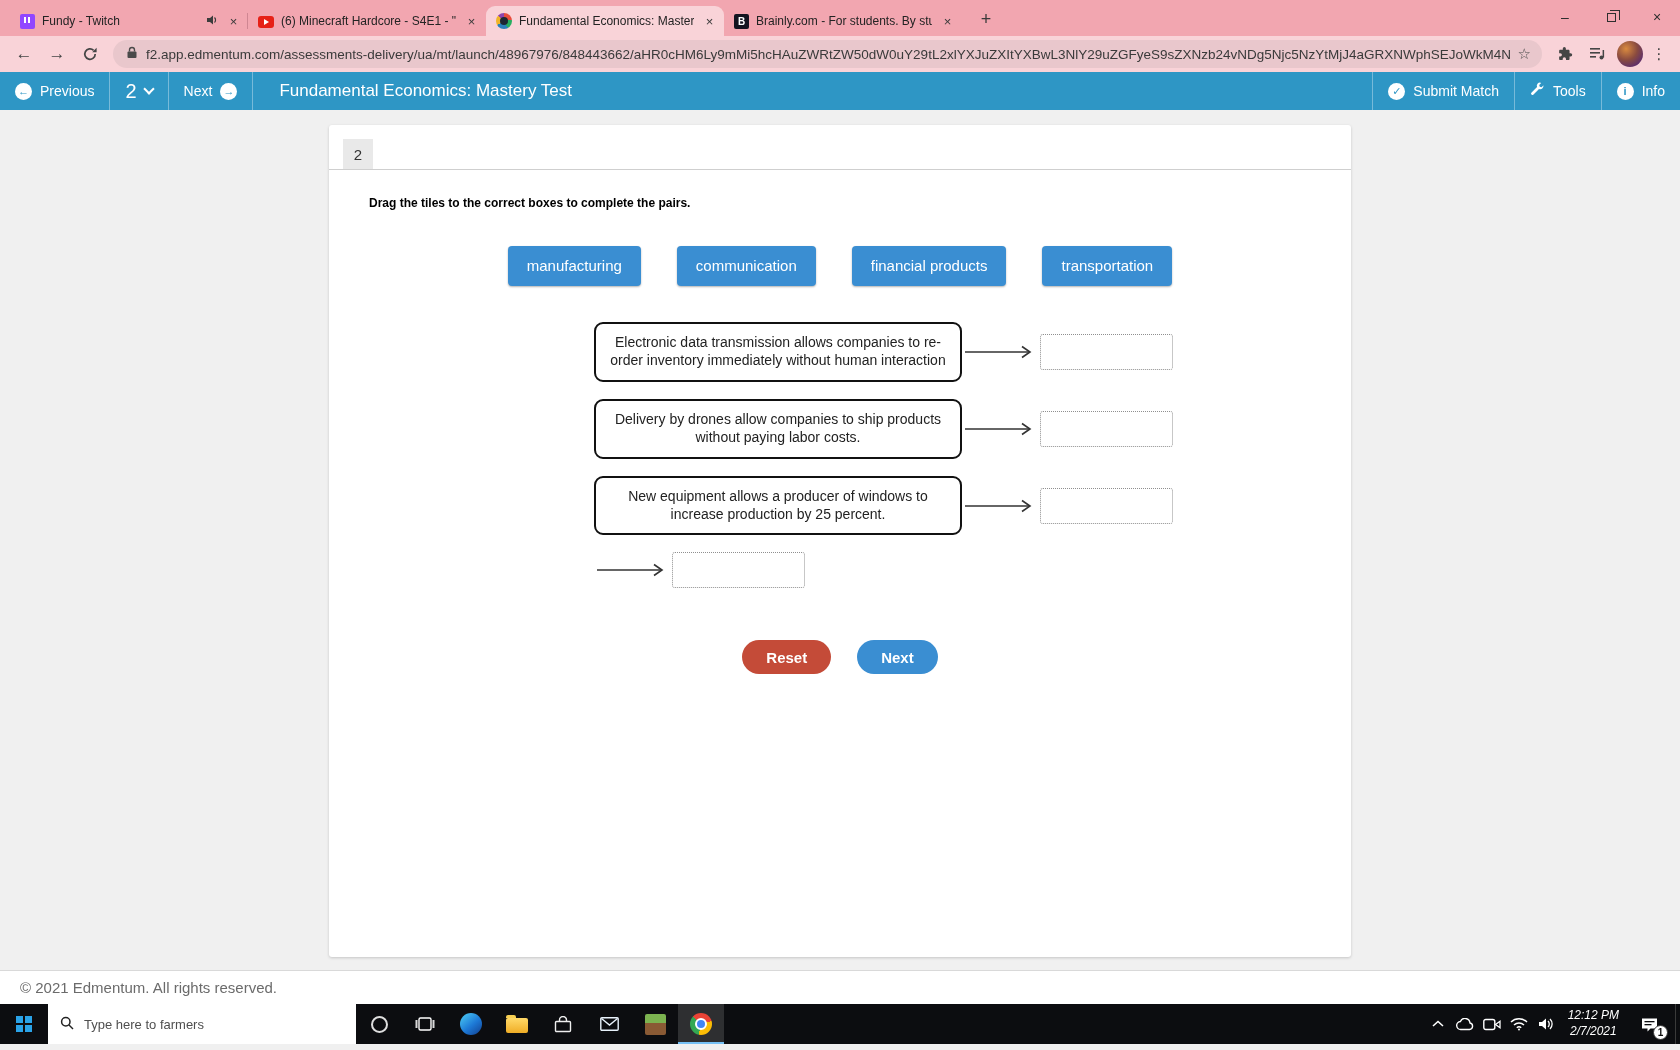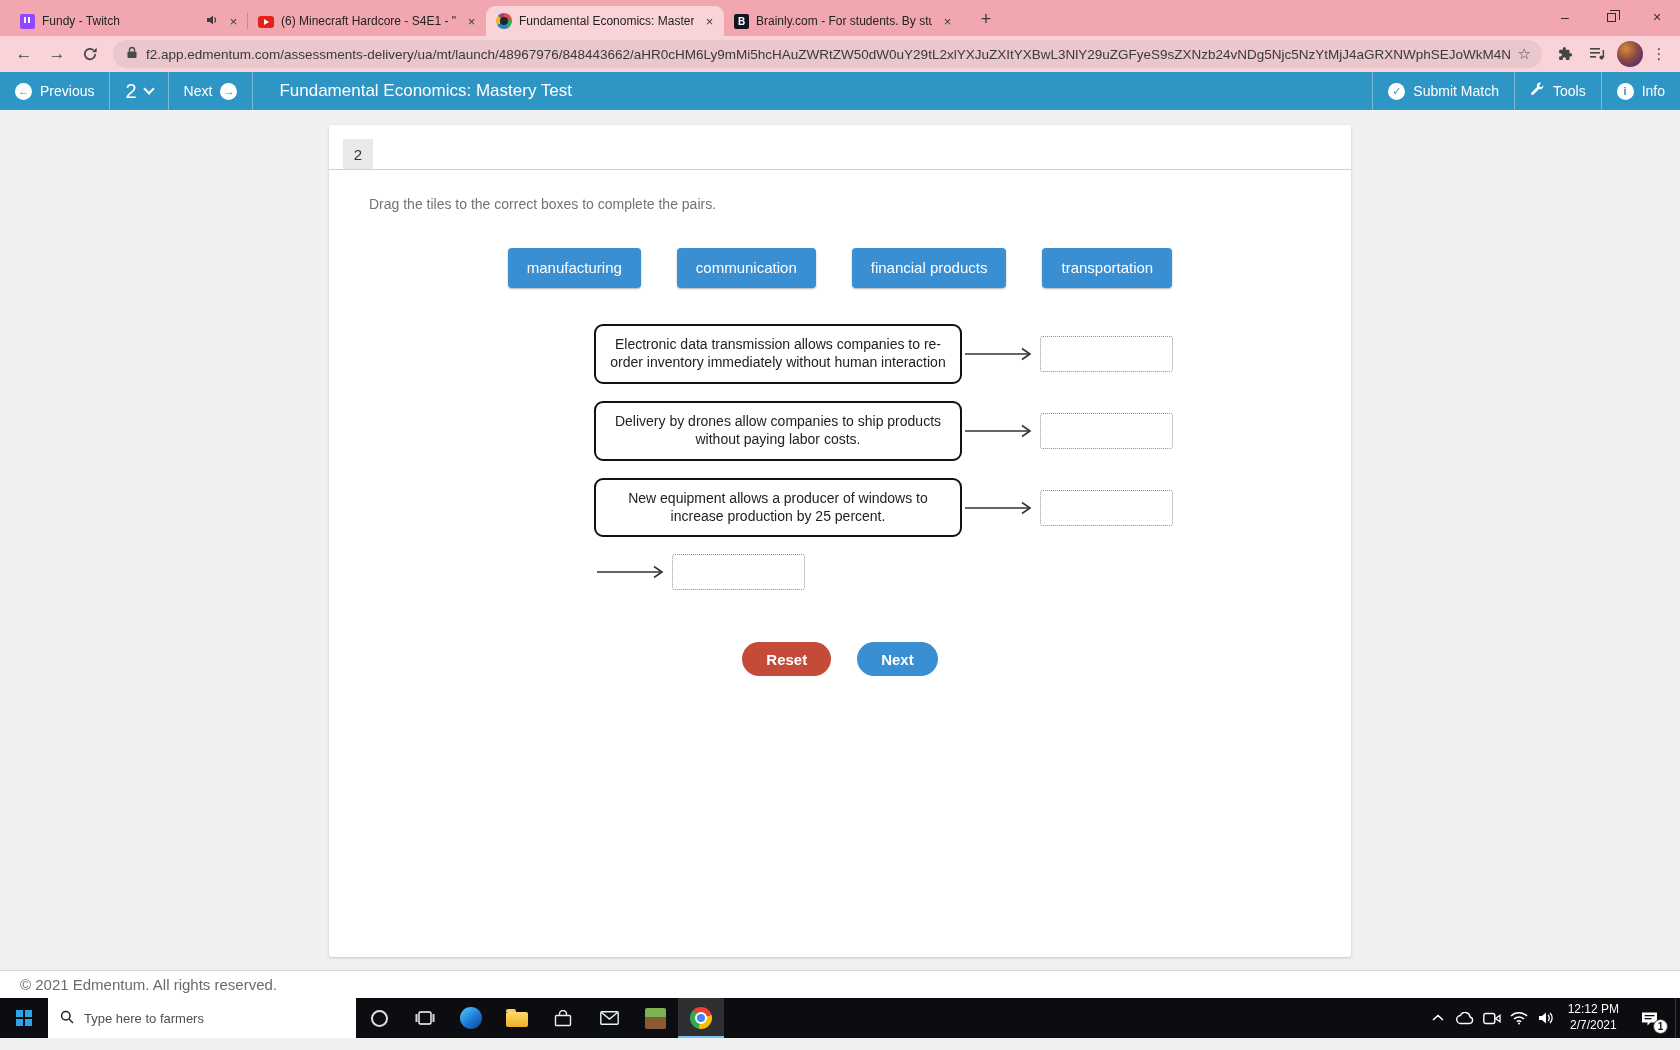--- a/index.html
+++ b/index.html
@@ -48,55 +48,55 @@
   .circ { width:17px; height:17px; border-radius:50%; background:#fff; color:var(--accent,#2e96c5); display:flex; align-items:center; justify-content:center; font-size:11px; font-weight:bold; flex:0 0 auto; }
   .tb-qnum { font-size:20px; }
   .chev { width:8px; height:8px; border-right:2px solid #fff; border-bottom:2px solid #fff; transform:rotate(45deg); margin-top:-5px; }
   .tb-title { display:flex; align-items:center; padding-left:26px; font-size:17px; flex:1; }
 
   
   .content { height:860px; background:#f0f0f0; overflow:hidden; }
   .card { width:1022px; height:832px; margin:15px auto 0; background:#fff; border-radius:3px; box-shadow:0 1px 3px rgba(0,0,0,.18); }
   .card-head { padding:14px 14px 0; border-bottom:1px solid #cfcfcf; }
   .qnum-box { width:30px; height:30px; background:#e9e9e9; display:flex; align-items:center; justify-content:center; font-size:15px; color:#333; }
-  .instr { padding:0 40px; font-size:14px; color:#737373; }
+  .instr { padding:0 40px; font-size:12px; color:#000000;font-weight:bold; }
   .instr-1 { margin-top:26px; }
   .instr-2 { margin-top:21px; }
   .tiles { display:flex; justify-content:center; gap:36px; margin-top:36px; }
   .tile { background:var(--tile,#3a8ed2); color:#fff; font-size:15px; height:40px; line-height:40px; padding:0 19px; min-width:100px; text-align:center; border-radius:4px; box-shadow:0 1px 2px rgba(0,0,0,.3); }
   .pairs { margin-top:36px;margin-left:44px; }
   .pair-row { display:flex; align-items:center; margin:0 0 17px 221px; }
   .statement { width:368px; border:2px solid #111; border-radius:9px; padding:10px 8px; text-align:center; font-size:14px; line-height:1.28; color:#222; background:#fff; }
   .arrow-svg { width:76px; height:14px; margin:0 1px; flex:0 0 auto; }
   .dropbox { width:133px; height:36px; border:1px dotted #8f8f8f; border-radius:3px; background:#fff; flex:0 0 auto; }
   .actions { display:flex; justify-content:center; gap:26px; margin-top:52px; }
   .btn { height:34px; border-radius:17px; color:#fff; font-size:15px; font-weight:bold; padding:0 24px; display:flex; align-items:center; border:none;text-align:right; }
   .btn-reset { background:var(--danger,#c44b38); }
   .btn-next { background:var(--tile,#3a8ed2); }
 
-  .page-footer { height:28px; background:#fff; border-top:1px solid #d9d9d9; display:flex; align-items:center; padding-left:20px; font-size:15px; color:#6b6b6b; }
+  .page-footer { height:34px; background:#fff; border-top:1px solid #d9d9d9; display:flex; align-items:center; padding-left:20px; font-size:15px; color:#6b6b6b; }
 
   
   .taskbar { height:40px; background:#0c0d10; display:flex; align-items:stretch; color:#fff; position:relative; }
   .tb-start { width:48px; display:flex; align-items:center; justify-content:center; }
   .win-logo { width:16px; height:16px; display:grid; grid-template-columns:7px 7px; grid-template-rows:7px 7px; gap:2px; }
   .win-logo i { background:#2aa3e8; }
   .tb-search { width:308px; background:#fff; color:#4f4f4f; display:flex; align-items:center; gap:10px; padding-left:12px; font-size:13px; }
   .tb-app { width:46px; display:flex; align-items:center; justify-content:center; position:relative; }
   .tb-app.active { background:rgba(255,255,255,.14); box-shadow:inset 0 -2px 0 #76c0f4; }
   .cortana-ring { width:17px; height:17px; border:2px solid #dedede; border-radius:50%; }
   .edge-ball { width:22px; height:22px; border-radius:50%; background:linear-gradient(140deg,#45c0f0 10%,#1d79d6 55%,#123f8f 100%); }
   .folder { width:22px; height:15px; background:linear-gradient(#ffd968,#f0ad26); border-radius:2px; position:relative; margin-top:3px; }
   .folder::before { content:""; position:absolute; top:-3px; left:0; width:10px; height:3px; background:#f7cf52; border-radius:2px 2px 0 0; }
   .mc-block { width:21px; height:21px; border-radius:2px; background:linear-gradient(#7cb350 0 42%,#8a5a34 42%); }
   .chrome-ball { width:22px; height:22px; border-radius:50%; background:conic-gradient(from -45deg,#ea4335 0 33%,#fbbc05 33% 66%,#34a853 66% 100%); position:relative; }
   .chrome-ball::after { content:""; position:absolute; inset:5px; border-radius:50%; background:#4285f4; border:2px solid #fff; }
   .tb-spacer { flex:1; }
   .tray-icon { width:27px; display:flex; align-items:center; justify-content:center; }
-  .tb-clock { display:flex; flex-direction:column; justify-content:center; align-items:center; font-size:12px; line-height:1.3; padding:0 8px; }
+  .tb-clock { display:flex; flex-direction:column; justify-content:center; align-items:center; font-size:12px; line-height:1.3; padding:0 8px;font-style:italic; }
   .tb-action { width:44px; display:flex; align-items:center; justify-content:center; position:relative; margin-right:4px; }
   .badge { position:absolute; right:3px; bottom:4px; width:15px; height:15px; border-radius:50%; background:#fff; color:#111; font-size:10px; font-weight:bold; display:flex; align-items:center; justify-content:center; border:1px solid #333; }
   .show-desktop { width:5px; border-left:1px solid #3a3a3a; }
 </style>
 </head>
 <body>
 
 <div id="screen">
 
   <div class="tabbar">

